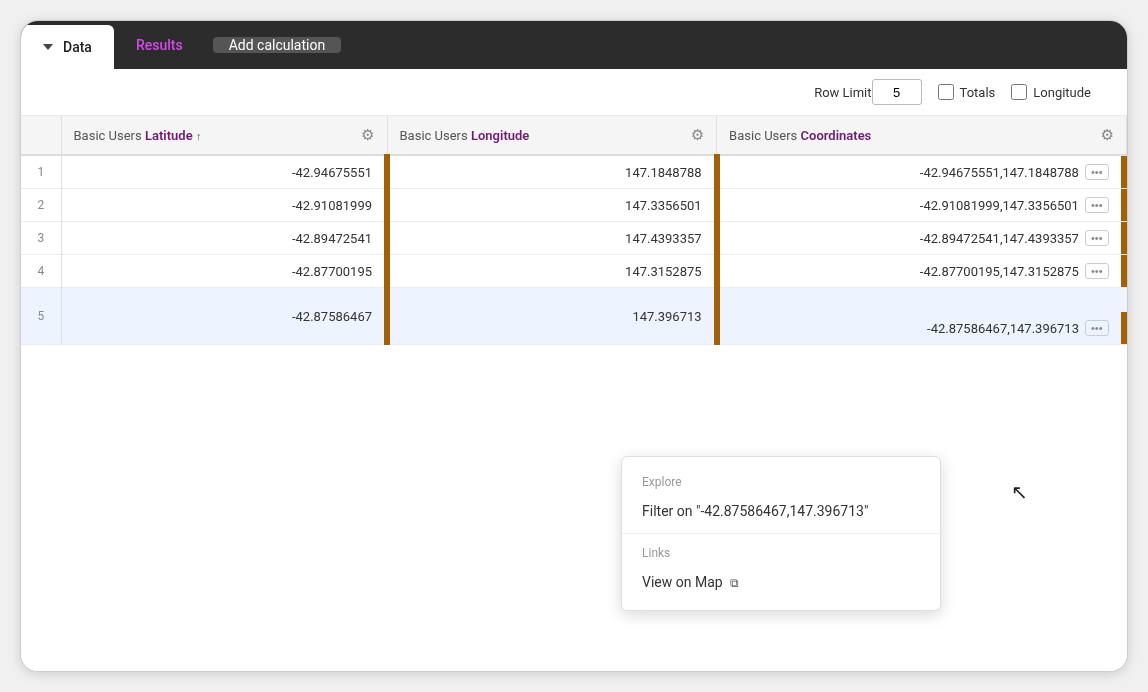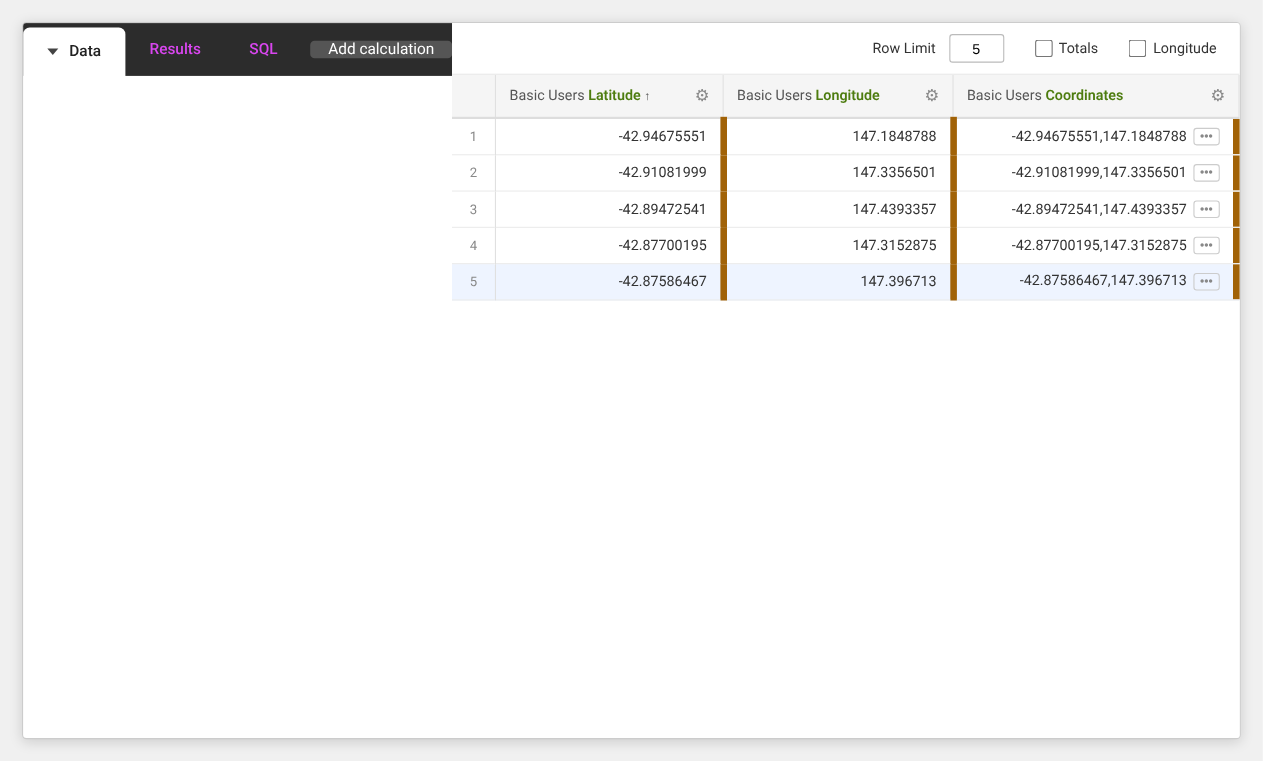--- a/index.html
+++ b/index.html
@@ -11,24 +11,25 @@
       align-items: center;
       justify-content: center;
       width: 1148px;
       height: 692px;
       overflow: hidden;
     }
     .window {
       width: 1108px;
       height: 652px;
       background: #fff;
-      border-radius: 4px;
+      border-radius: 18px;
       border: 1.5px solid #ccc;
       overflow: hidden;
       display: flex;
+      flex-direction: column;
       box-shadow: 0 2px 12px rgba(0,0,0,0.15);
     }
     .toolbar {
       background: #2c2c2c;
       display: flex;
       align-items: center;
       padding: 0 0 0 0;
       height: 48px;
       gap: 0;
     }
@@ -78,22 +79,21 @@
       flex: 1;
       background: #fff;
       display: flex;
       flex-direction: column;
       overflow: hidden;
     }
     .row-limit-bar {
       display: flex;
       align-items: center;
       justify-content: flex-end;
-      padding: 10px 21px;
-      gap: 12px;
+      padding: 10px 36px;
       border-bottom: 1px solid #e8e8e8;
     }
     .row-limit-label {
       color: #333;
       font-size: 13px;
     }
     .row-limit-input {
       border: 1.5px solid #bbb;
       border-radius: 3px;
       width: 50px;
@@ -148,21 +148,21 @@
     thead th .th-inner {
       display: flex;
       align-items: center;
       justify-content: space-between;
       gap: 6px;
     }
     thead th .col-name {
       color: #555;
     }
     thead th .col-name strong {
-      color: #4d7c0f;
+      color: #701a75;
       font-weight: 600;
     }
     thead th .sort-icon {
       color: #555;
       font-size: 11px;
     }
     .gear-icon {
       color: #888;
       font-size: 15px;
       cursor: pointer;
@@ -253,23 +253,20 @@
 
 <div class="window">
 
   <div class="toolbar">
     <div class="tab active">
       <span class="tab-arrow"></span>
       <span>Data</span>
     </div>
     <div class="tab">
       <span>Results</span>
-    </div>
-    <div class="tab">
-      <span>SQL</span>
     </div>
     <div class="tab-add-calc">
       <span>Add calculation</span>
     </div>
   </div>
 
   <div class="content-area">
 
     <div class="row-limit-bar">
       <label class="row-limit-label">Row Limit</label>
@@ -343,25 +340,37 @@
               <td class="numeric">147.3152875</td>
               <td style="display: flex; align-items: center; justify-content: space-between;">
                 <span style="flex: 1 1 0%; text-align: right;">-42.87700195,147.3152875</span>
                 <button class="ellipsis-btn">•••</button>
               </td>
             </tr>
             <tr class="highlighted">
               <td>5</td>
               <td class="numeric">-42.87586467</td>
               <td class="numeric">147.396713</td>
-              <td style="display: flex; justify-content: space-between;">
+              <td style="display: flex; align-items: center; justify-content: space-between; margin-top: 24px;">
                 <span style="flex: 1 1 0%; text-align: right;">-42.87586467,147.396713</span>
                 <button class="ellipsis-btn">•••</button>
               </td>
             </tr>
           </tbody>
       </table>
 
+      <div class="dropdown-popup">
+        <div class="popup-section-label">Explore</div>
+        <div class="popup-item">
+          <span>Filter on "-42.87586467,147.396713"</span>
+        </div>
+        <div class="popup-divider"></div>
+        <div class="popup-section-label">Links</div>
+        <div class="popup-item">
+          <span>View on Map</span>
+          <span class="external-link-icon">⧉</span>
+        </div>
+      </div>
 
       <div class="cursor-indicator">↖</div>
     </div>
   </div>
 </div>
 
 </body></html>

